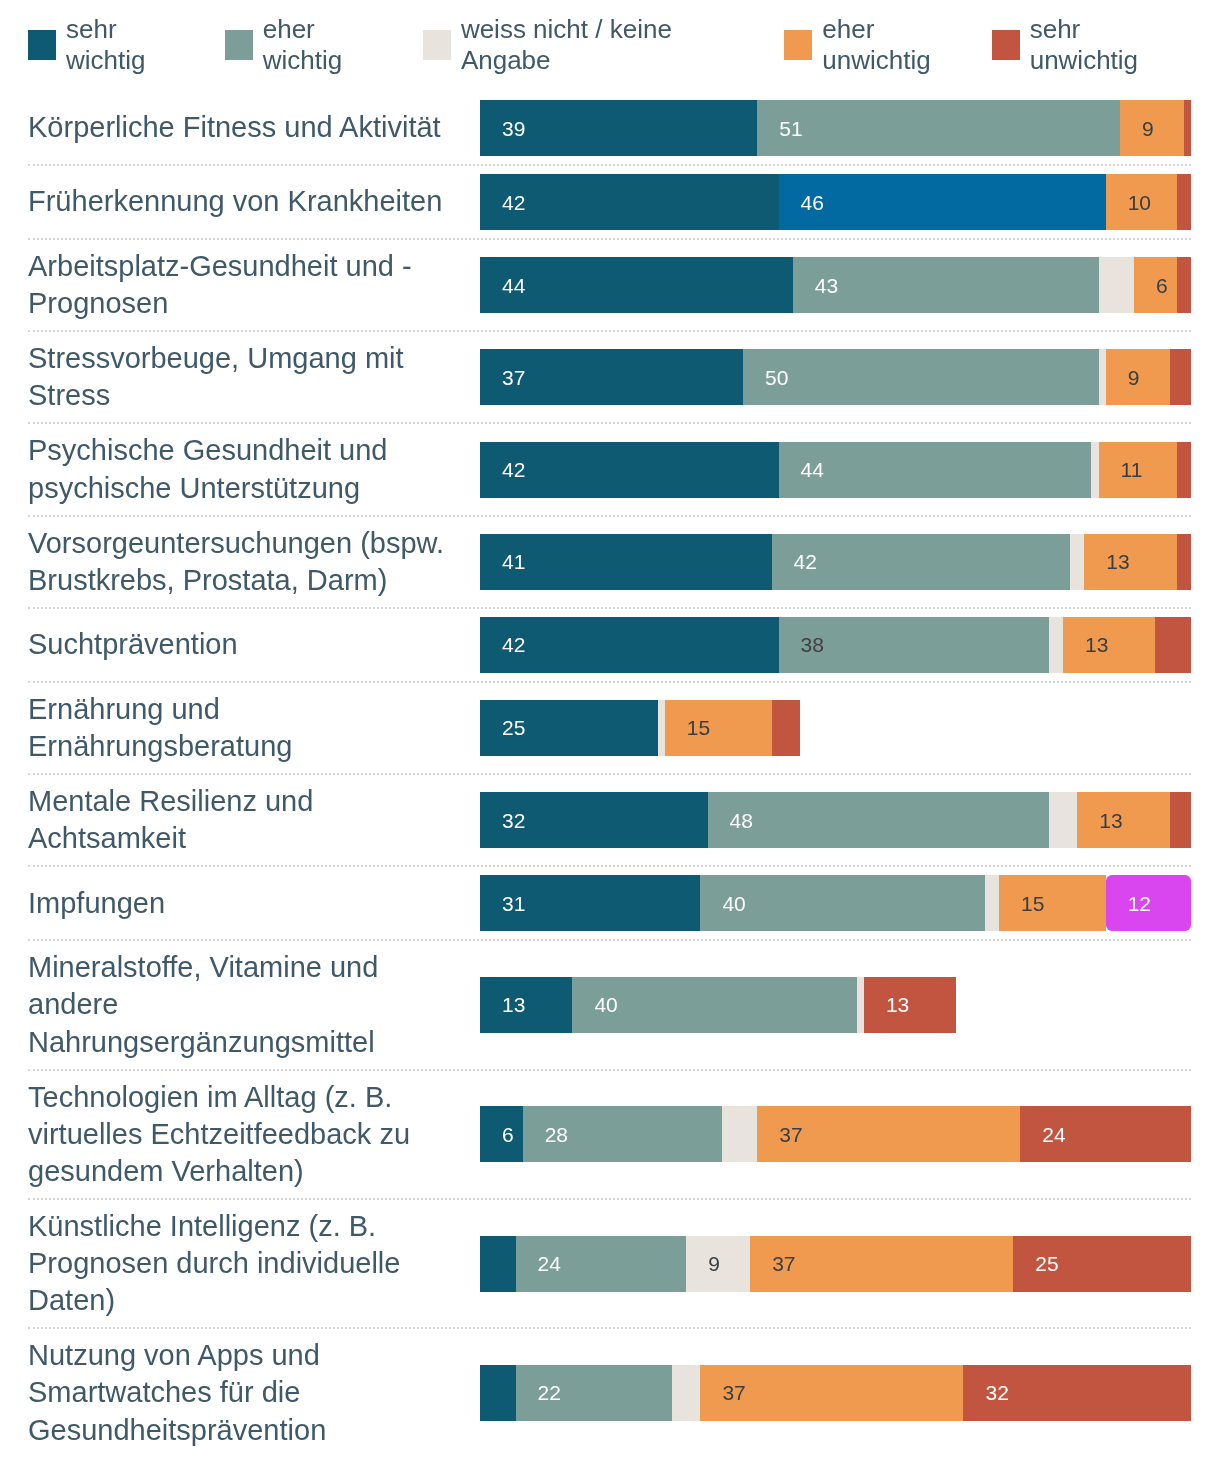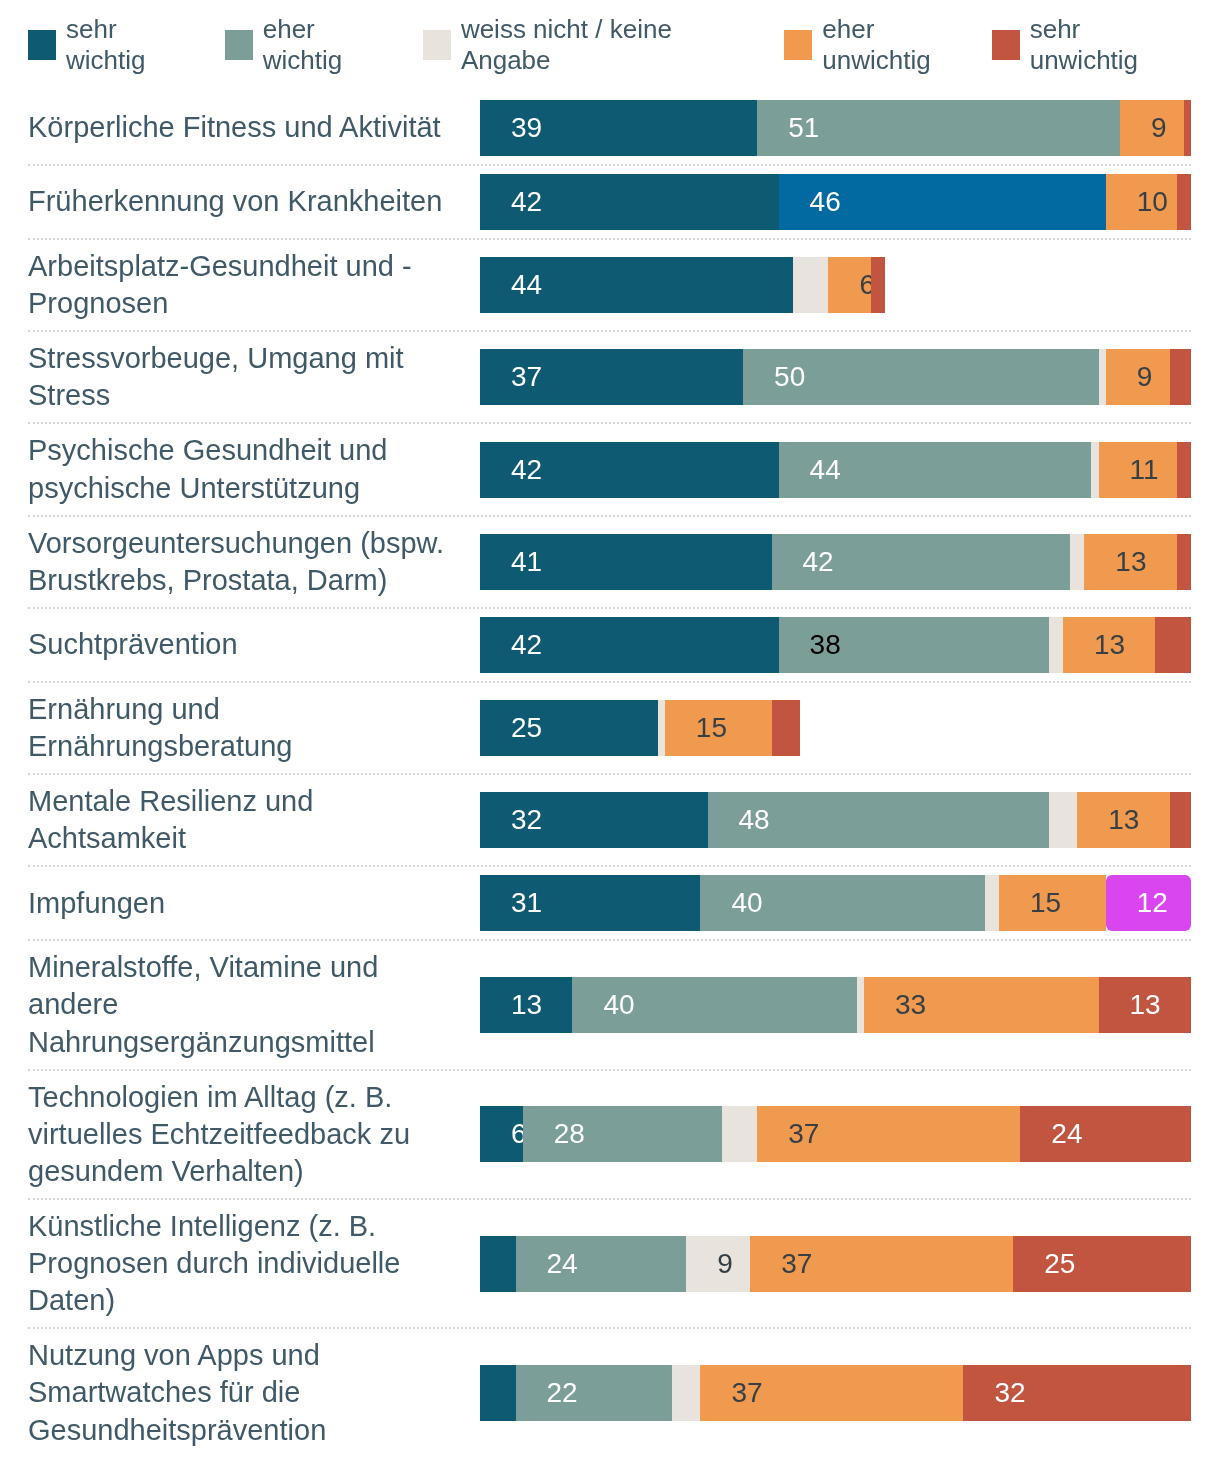--- a/index.html
+++ b/index.html
@@ -25,21 +25,21 @@
     flex: 0 0 452px;
     padding-right: 10px;
     box-sizing: border-box;
     font-size: 29px;
     line-height: 1.28;
     color: #3f5968;
     white-space: pre-line;
   }
   .bar { flex: 1 1 auto; height: 56px; display: flex; }
   .seg { height: 100%; display: flex; align-items: center; overflow: hidden; }
-  .seg-value { padding-left: 31px; font-size: 28px; line-height: 1; }
+  .seg-value { padding-left: 22px; font-size: 21px; line-height: 1; }
 </style>
 </head>
 <body>
 
 <div class="page">
   <div class="legend">
     <div class="legend-line">
   <span class="legend-item">
     <span class="swatch" style="background: rgb(14, 90, 114);"></span>
     <span class="legend-label">sehr wichtig</span>
@@ -111,20 +111,23 @@
   </div>
 
   <div class="row">
     <div class="row-label">Arbeitsplatz-Gesundheit und -
 Prognosen</div>
     <div class="bar">
   <div class="seg" style="width: 44%; background: rgb(14, 90, 114);">
     <span class="seg-value" style="color: rgb(255, 255, 255);">44</span>
   </div>
 
+  <div class="seg" style="width: 43%; background: rgb(124, 158, 153);">
+    <span class="seg-value" style="color: rgb(255, 255, 255);">43</span>
+  </div>
 
   <div class="seg" style="width: 5%; background: rgb(232, 228, 221);">
     
   </div>
 
   <div class="seg" style="width: 6%; background: rgb(240, 154, 80);">
     <span class="seg-value" style="color: rgb(55, 63, 69);">6</span>
   </div>
 
   <div class="seg" style="width: 2%; background: rgb(193, 85, 64);">
@@ -212,21 +215,21 @@
   </div>
 
   <div class="row">
     <div class="row-label">Suchtprävention</div>
     <div class="bar">
   <div class="seg" style="width: 42%; background: rgb(14, 90, 114);">
     <span class="seg-value" style="color: rgb(255, 255, 255);">42</span>
   </div>
 
   <div class="seg" style="width: 38%; background: rgb(124, 158, 153);">
-    <span class="seg-value" style="color: #000000;">38</span>
+    <span class="seg-value" style="color: #404040;">38</span>
   </div>
 
   <div class="seg" style="width: 2%; background: rgb(232, 228, 221);">
     
   </div>
 
   <div class="seg" style="width: 13%; background: rgb(240, 154, 80);">
     <span class="seg-value" style="color: rgb(55, 63, 69);">13</span>
   </div>
 
@@ -320,23 +323,20 @@
   </div>
 
   <div class="seg" style="width: 40%; background: rgb(124, 158, 153);">
     <span class="seg-value" style="color: rgb(255, 255, 255);">40</span>
   </div>
 
   <div class="seg" style="width: 1%; background: rgb(232, 228, 221);">
     
   </div>
 
-  <div class="seg" style="width: 33%; background: rgb(240, 154, 80);">
-    <span class="seg-value" style="color: rgb(55, 63, 69);">33</span>
-  </div>
 
   <div class="seg" style="width: 13%; background: rgb(193, 85, 64);">
     <span class="seg-value" style="color: rgb(255, 255, 255);">13</span>
   </div>
 </div>
   </div>
 
   <div class="row">
     <div class="row-label">Technologien im Alltag (z. B.
 virtuelles Echtzeitfeedback zu

